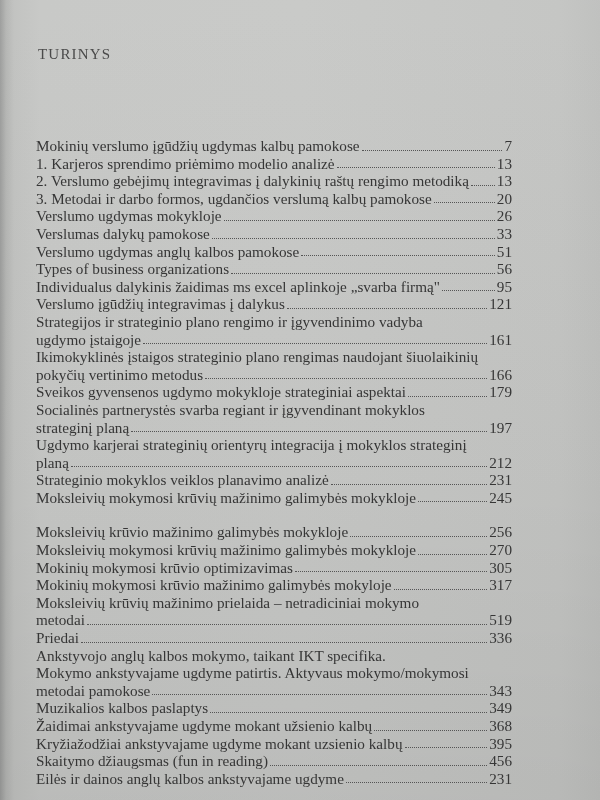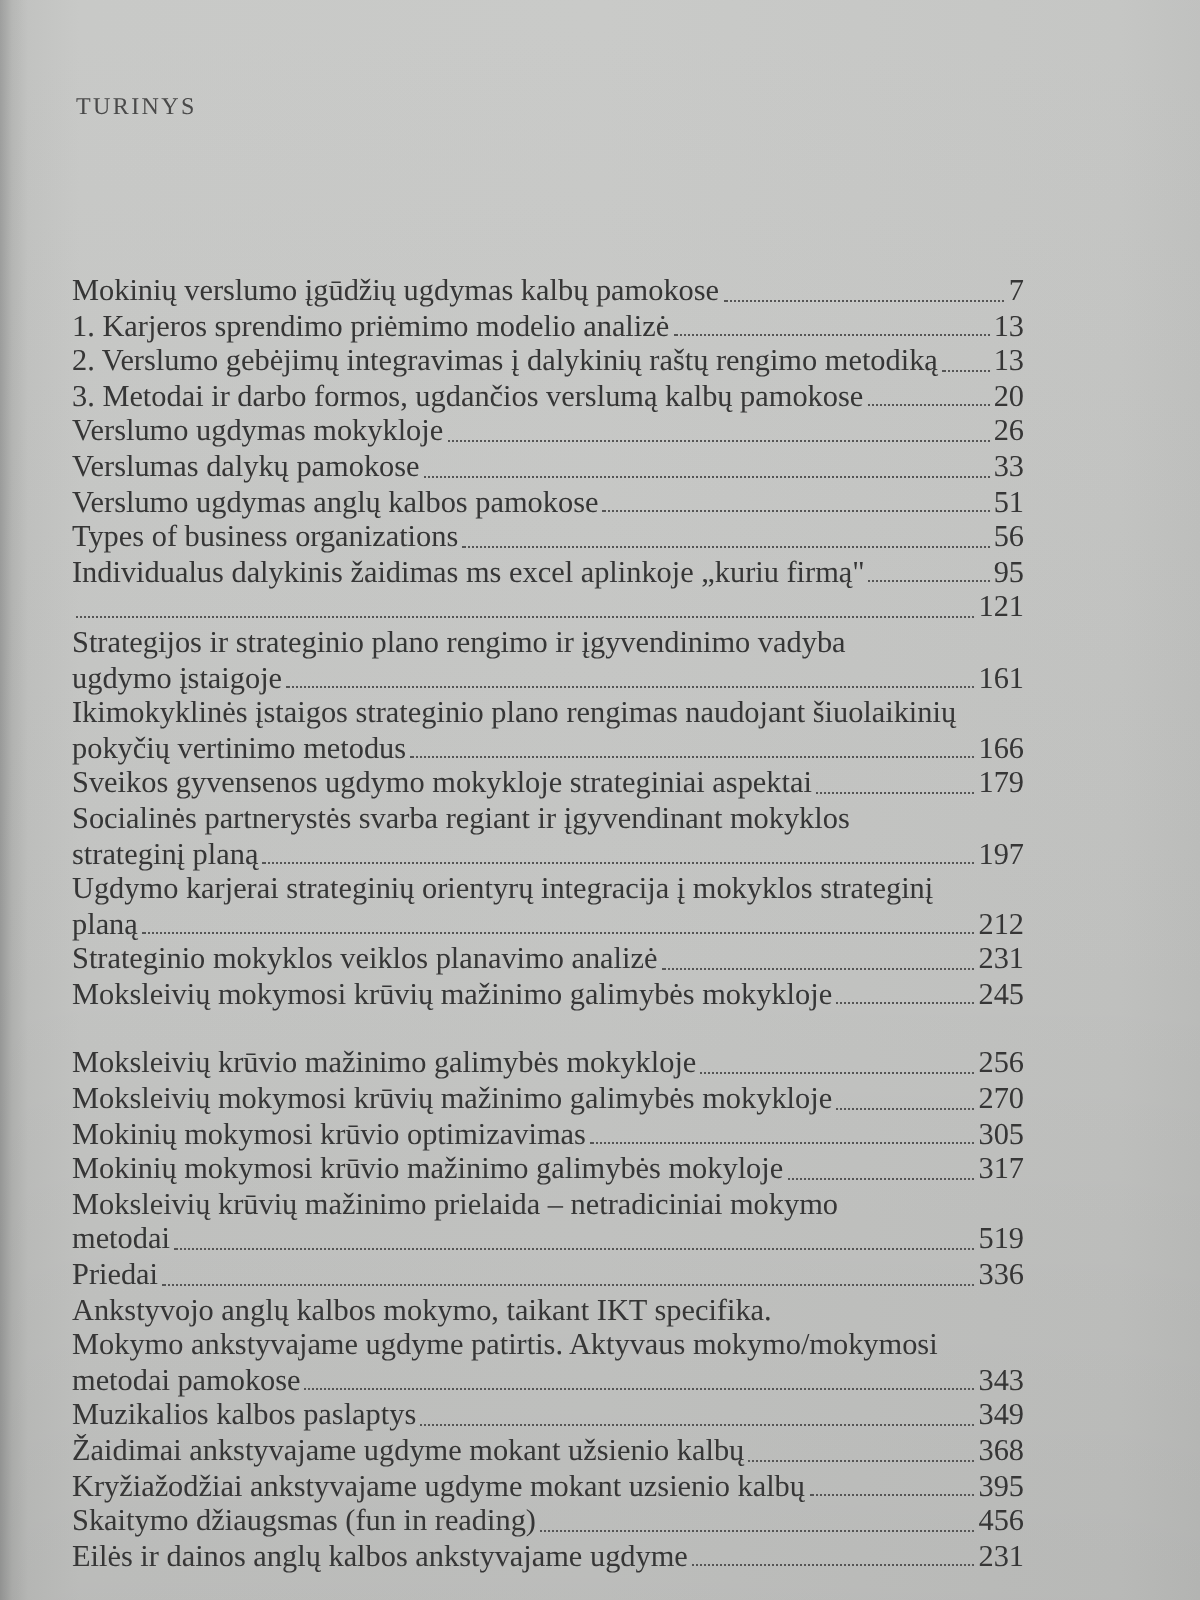--- a/index.html
+++ b/index.html
@@ -19,21 +19,21 @@
       position: absolute;
       left: 0; top: 0;
       width: 600px; height: 800px;
       background: linear-gradient(180deg, rgba(255,255,255,0.04) 0%, rgba(0,0,0,0.02) 60%, rgba(0,0,0,0.06) 100%);
     }
     .heading {
       position: absolute;
       left: 38px;
       top: 46px;
       font-family: "Liberation Serif", serif;
-      font-size: 12px;
+      font-size: 15px;
       letter-spacing: 1.2px;
       color: #4a4a4a;
     }
     .toc {
       position: absolute;
       left: 36px;
       top: 137px;
       width: 476px;
       font-family: "Liberation Serif", serif;
       font-size: 15.2px;
@@ -134,27 +134,28 @@
       </div>
       <div class="entry">
         <div class="last-line">
           <span class="title-text">Types of business organizations</span>
           <span class="leader"></span>
           <span class="page-num">56</span>
         </div>
       </div>
       <div class="entry">
         <div class="last-line">
-          <span class="title-text">Individualus dalykinis žaidimas ms excel aplinkoje „kuriu firmą"</span>
+          <span class="title-text">Individualus dalykinis žaidimas ms excel aplinkoje „svarba firmą"</span>
           <span class="leader"></span>
           <span class="page-num">95</span>
         </div>
       </div>
       <div class="entry">
         <div class="last-line">
+          <span class="title-text">Verslumo įgūdžių integravimas į dalykus</span>
           <span class="leader"></span>
           <span class="page-num">121</span>
         </div>
       </div>
       <div class="entry">
         <div class="line">Strategijos ir strateginio plano rengimo ir įgyvendinimo vadyba</div>
         <div class="last-line">
           <span class="title-text">ugdymo įstaigoje</span>
           <span class="leader"></span>
           <span class="page-num">161</span>

